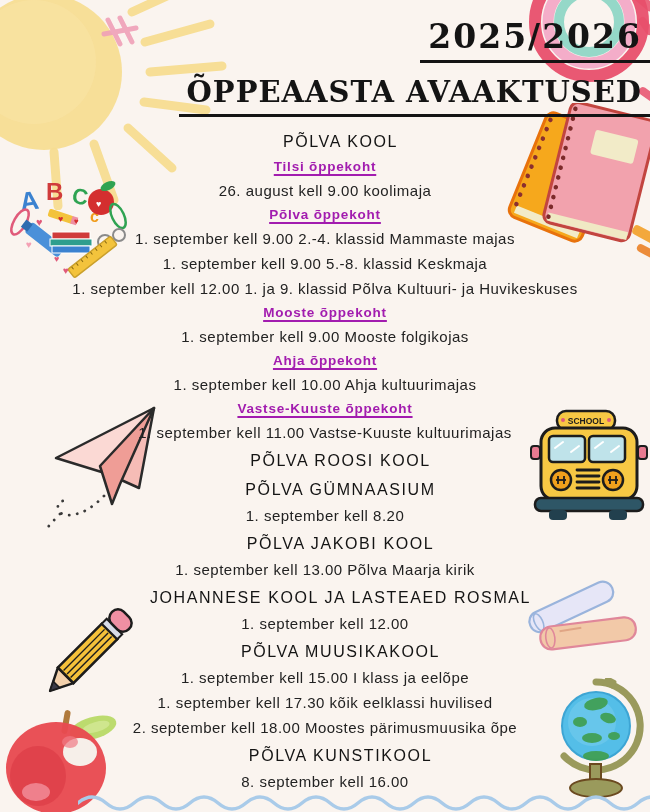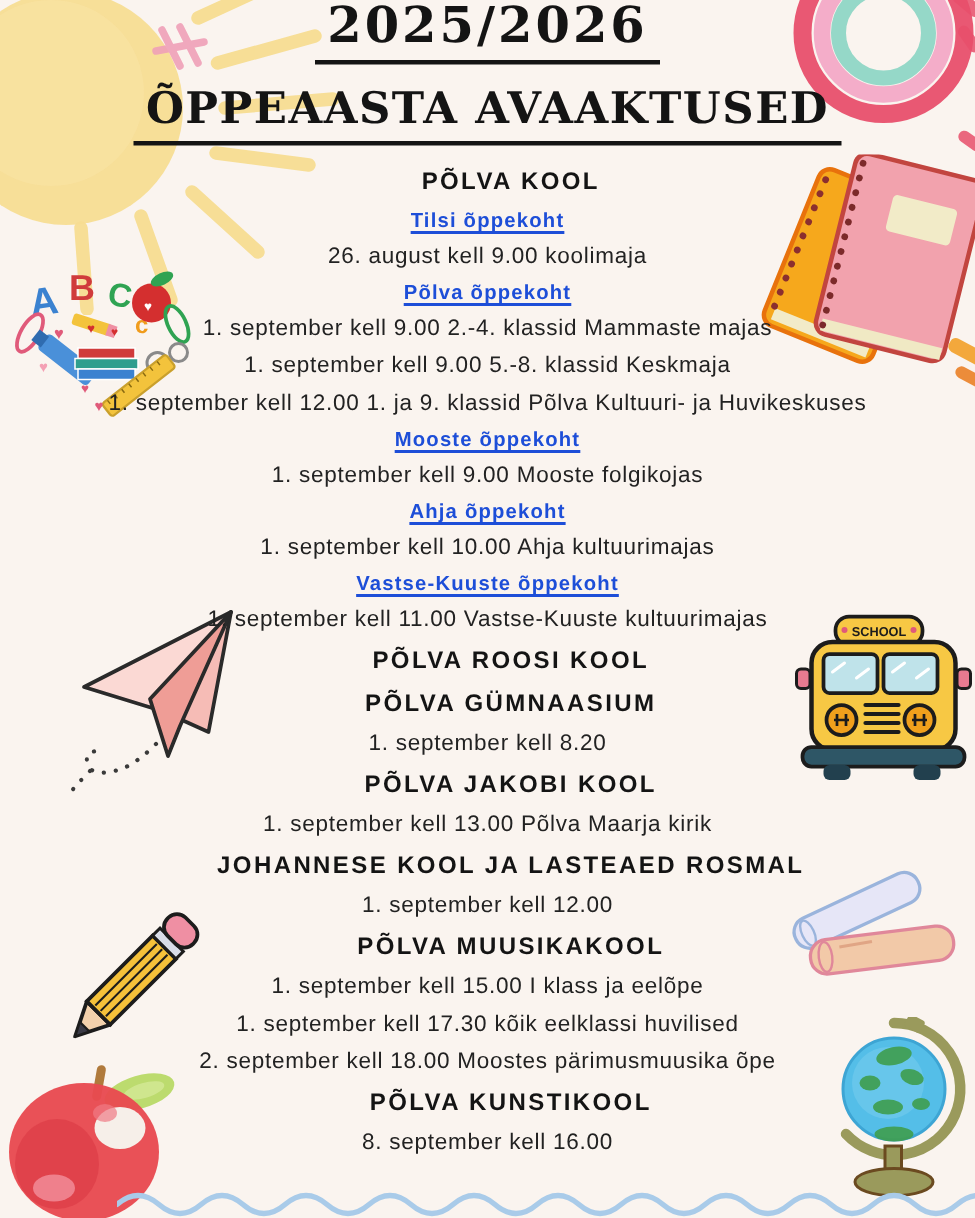--- a/index.html
+++ b/index.html
@@ -5,42 +5,42 @@
   html,body{margin:0;padding:0;}
   .page{
     position:relative;
     width:650px;height:812px;
     background:#faf4ef;
     overflow:hidden;
     font-family:"Liberation Sans",sans-serif;
     color:#111;
   }
   .content{position:relative;z-index:2;text-align:center;}
-  .title-block{line-height:1;}
+  .title-block{margin-top:20px;line-height:1;text-align:right;}
   .title-line{display:block;margin:0 auto 15px;}
   .title-line span{
     display:inline-block;
     font-family:"DejaVu Serif",serif;
     font-weight:700;
     color:#141414;
     border-bottom:3px solid #141414;
     padding:0 8px 7px;
     letter-spacing:2px;
   }
   .title-1 span{font-size:33px;}
   .title-2 span{font-size:29px;letter-spacing:1px;}
   .schedule{margin-top:16px;}
   .school-name{
-    font-size:16px;font-weight:700;letter-spacing:1.6px;
+    font-size:16px;font-weight:400;letter-spacing:1.6px;
     margin:11px 0 8px;white-space:nowrap;color:#141414;padding-left:31px;
   }
   .section-heading{
     font-size:13.5px;font-weight:700;letter-spacing:.8px;
     text-decoration:underline;text-underline-offset:3px;text-decoration-thickness:1.5px;
-    margin:8px 0 7px;white-space:nowrap;color:#1d4ed8;
+    margin:8px 0 7px;white-space:nowrap;color:#a21caf;
   }
   .detail-line{
     font-size:15px;letter-spacing:.5px;font-weight:500;
     margin:8px 0;white-space:nowrap;color:#222;
   }
   .deco{position:absolute;z-index:1;}
   svg{display:block;}
   .bus-sign-text{font-family:"Liberation Sans",sans-serif;font-weight:700;}
 </style>
 </head>

